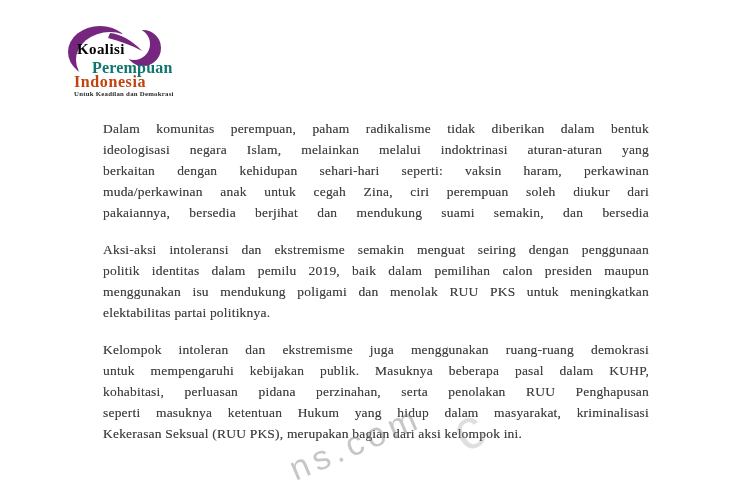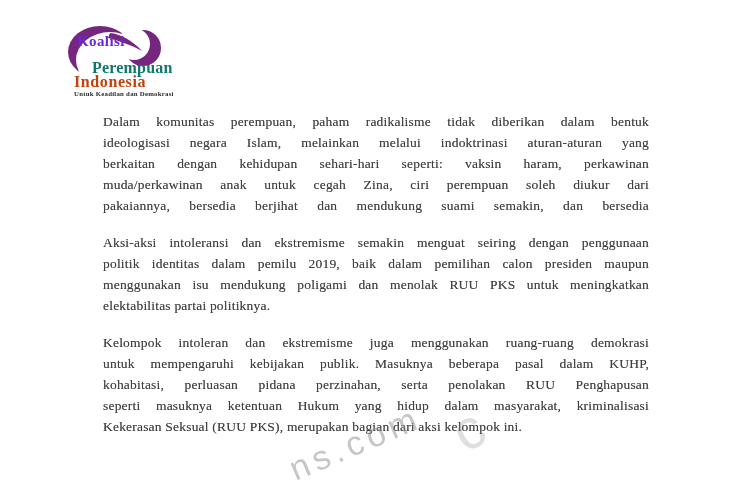--- a/index.html
+++ b/index.html
@@ -4,31 +4,31 @@
 <style>
   html,body{margin:0;padding:0;}
   body{
     width:741px;height:486px;position:relative;overflow:hidden;
     background:#ffffff;font-family:"Liberation Serif",serif;
   }
   
   .logo{position:absolute;left:64px;top:24px;width:112px;height:82px;}
   .logo svg{position:absolute;left:0;top:0;}
   .logo-text{position:absolute;white-space:nowrap;font-family:"Liberation Serif",serif;font-weight:bold;}
-  .logo-koalisi{left:13px;top:9px;font-size:15px;color:#6d28d9;letter-spacing:.4px;}
+  .logo-koalisi{left:13px;top:17px;font-size:15px;color:#000000;letter-spacing:.4px;}
   .logo-perempuan{left:12px;top:35px;font-size:16px;color:#0f766e;letter-spacing:.2px;margin-left:16px;}
   .logo-indonesia{left:10px;top:49px;font-size:16px;color:#c2410c;letter-spacing:.6px;}
   .logo-tagline{left:10px;top:66px;font-size:6.8px;font-weight:bold;color:#2a2a2a;letter-spacing:.25px;}
   
   .doc-text{
     position:absolute;left:103px;top:106px;width:546px;
     font-size:13.5px;color:#3f3f3f;letter-spacing:.2px;
     text-shadow:0 0 .5px rgba(70,70,70,.55);
   }
-  .paragraph{margin:5px 0 16px 0;}
+  .paragraph{margin:12px 0 16px 0;}
   .line{min-height:21px;line-height:21px;text-align:justify;}
   .line.jfull{text-align-last:justify;}
   
   .watermark{
     position:absolute;left:291px;top:451px;
     font-family:"Liberation Sans",sans-serif;font-size:34px;
     color:#8f8f8f;opacity:.5;letter-spacing:5px;white-space:nowrap;
     transform:rotate(-23deg);transform-origin:0 50%;
     pointer-events:none;
   }

